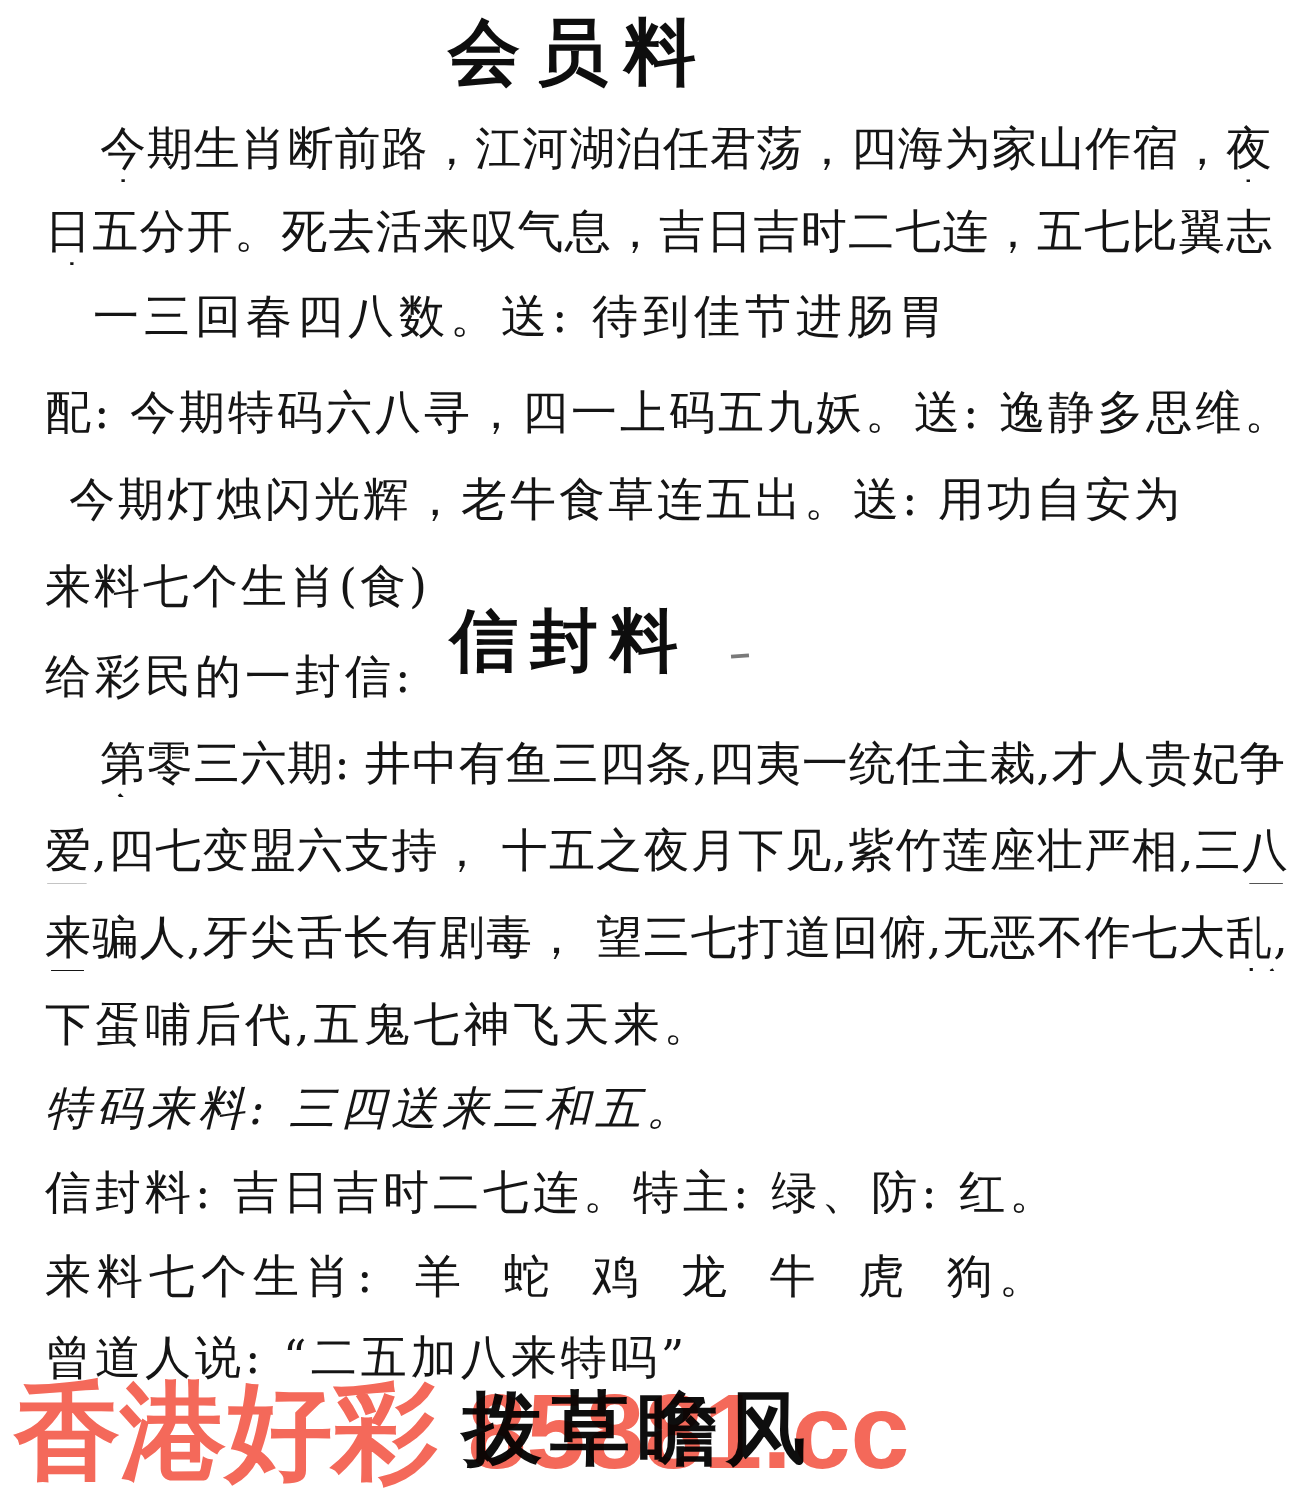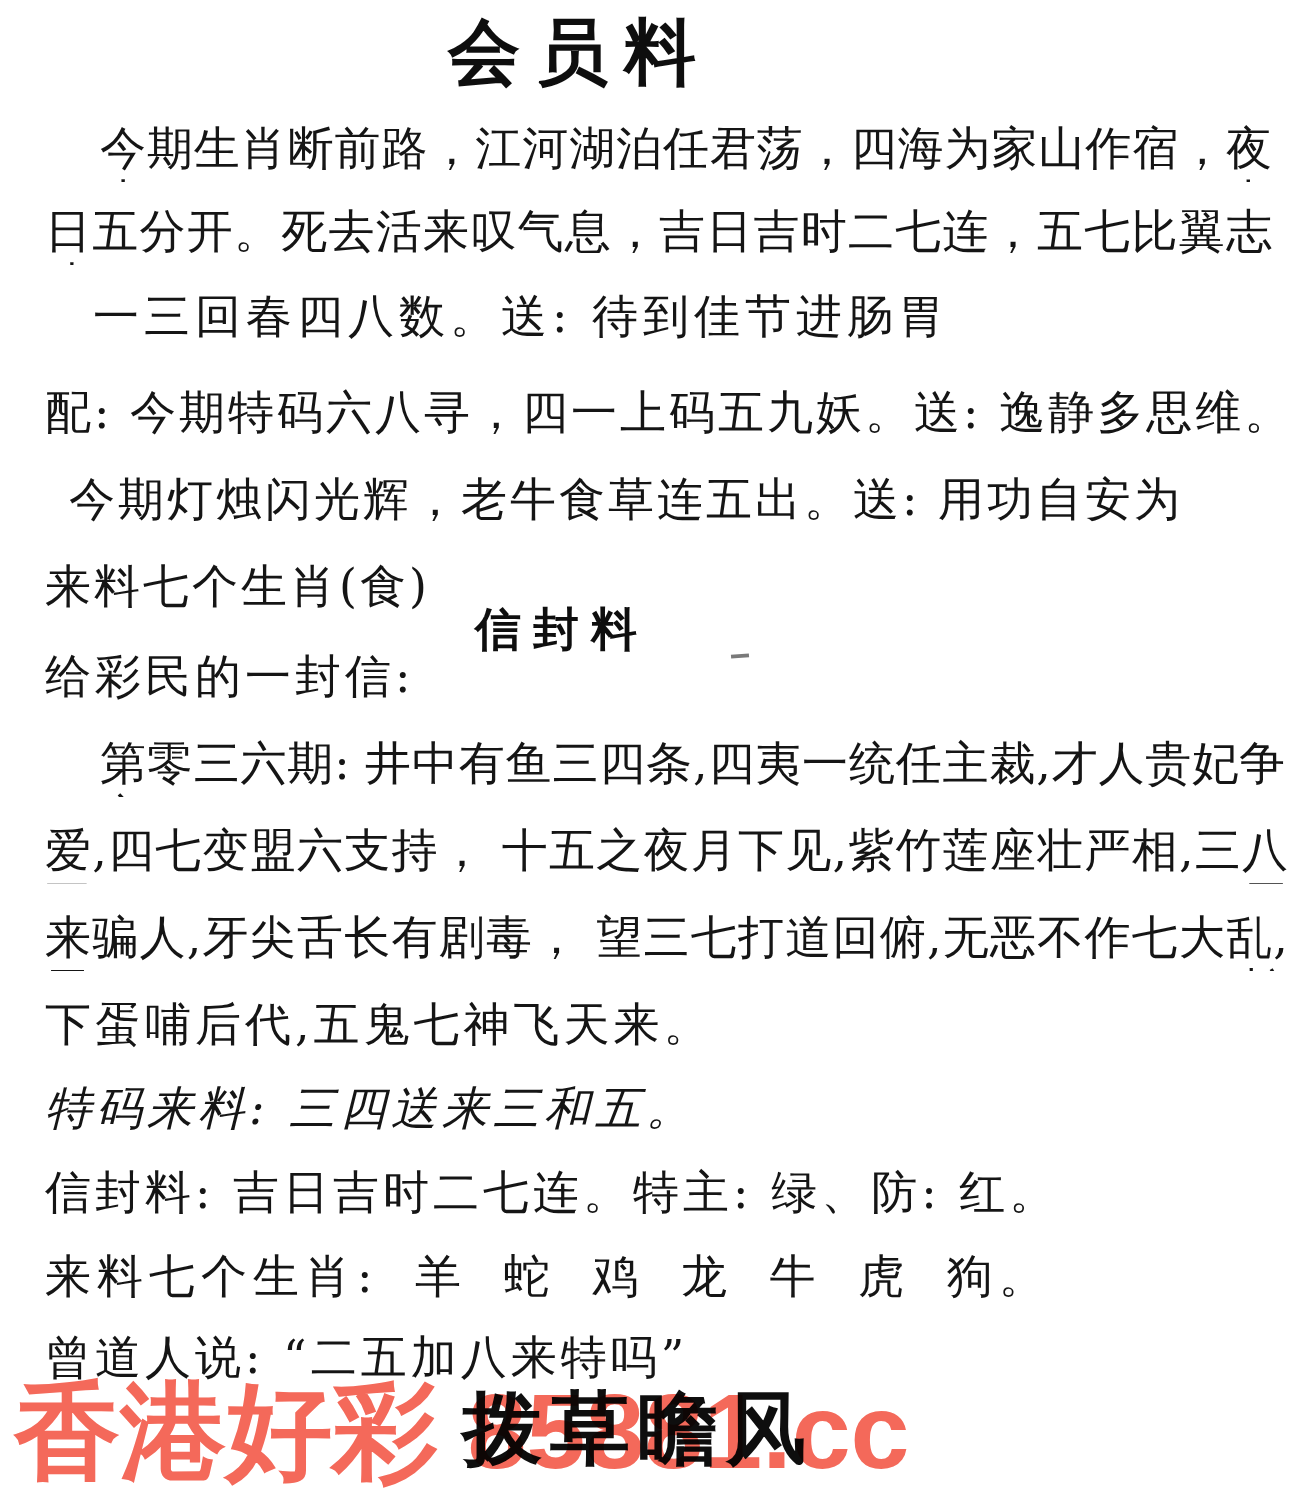--- a/index.html
+++ b/index.html
@@ -13,21 +13,21 @@
     color: #121212;
   }
   .h-title {
     position: absolute;
     font-weight: 700;
     line-height: 1;
     white-space: nowrap;
     color: #0e0e0e;
   }
   .member-title   { top: 16px;   left: 448px; font-size: 72px; letter-spacing: 16px; }
-  .envelope-title { top: 606px;  left: 475px; font-size: 46px; letter-spacing: 12px; }
+  .envelope-title { top: 606px;  left: 450px; font-size: 68px; letter-spacing: 12px; }
   .footer-title   { top: 1388px; left: 462px; font-size: 80px; letter-spacing: 8px; z-index: 2; }
 
   .line {
     position: absolute;
     font-size: 46px;
     line-height: 1.15;
     white-space: nowrap;
     color: #151515;
   }
   .just {

